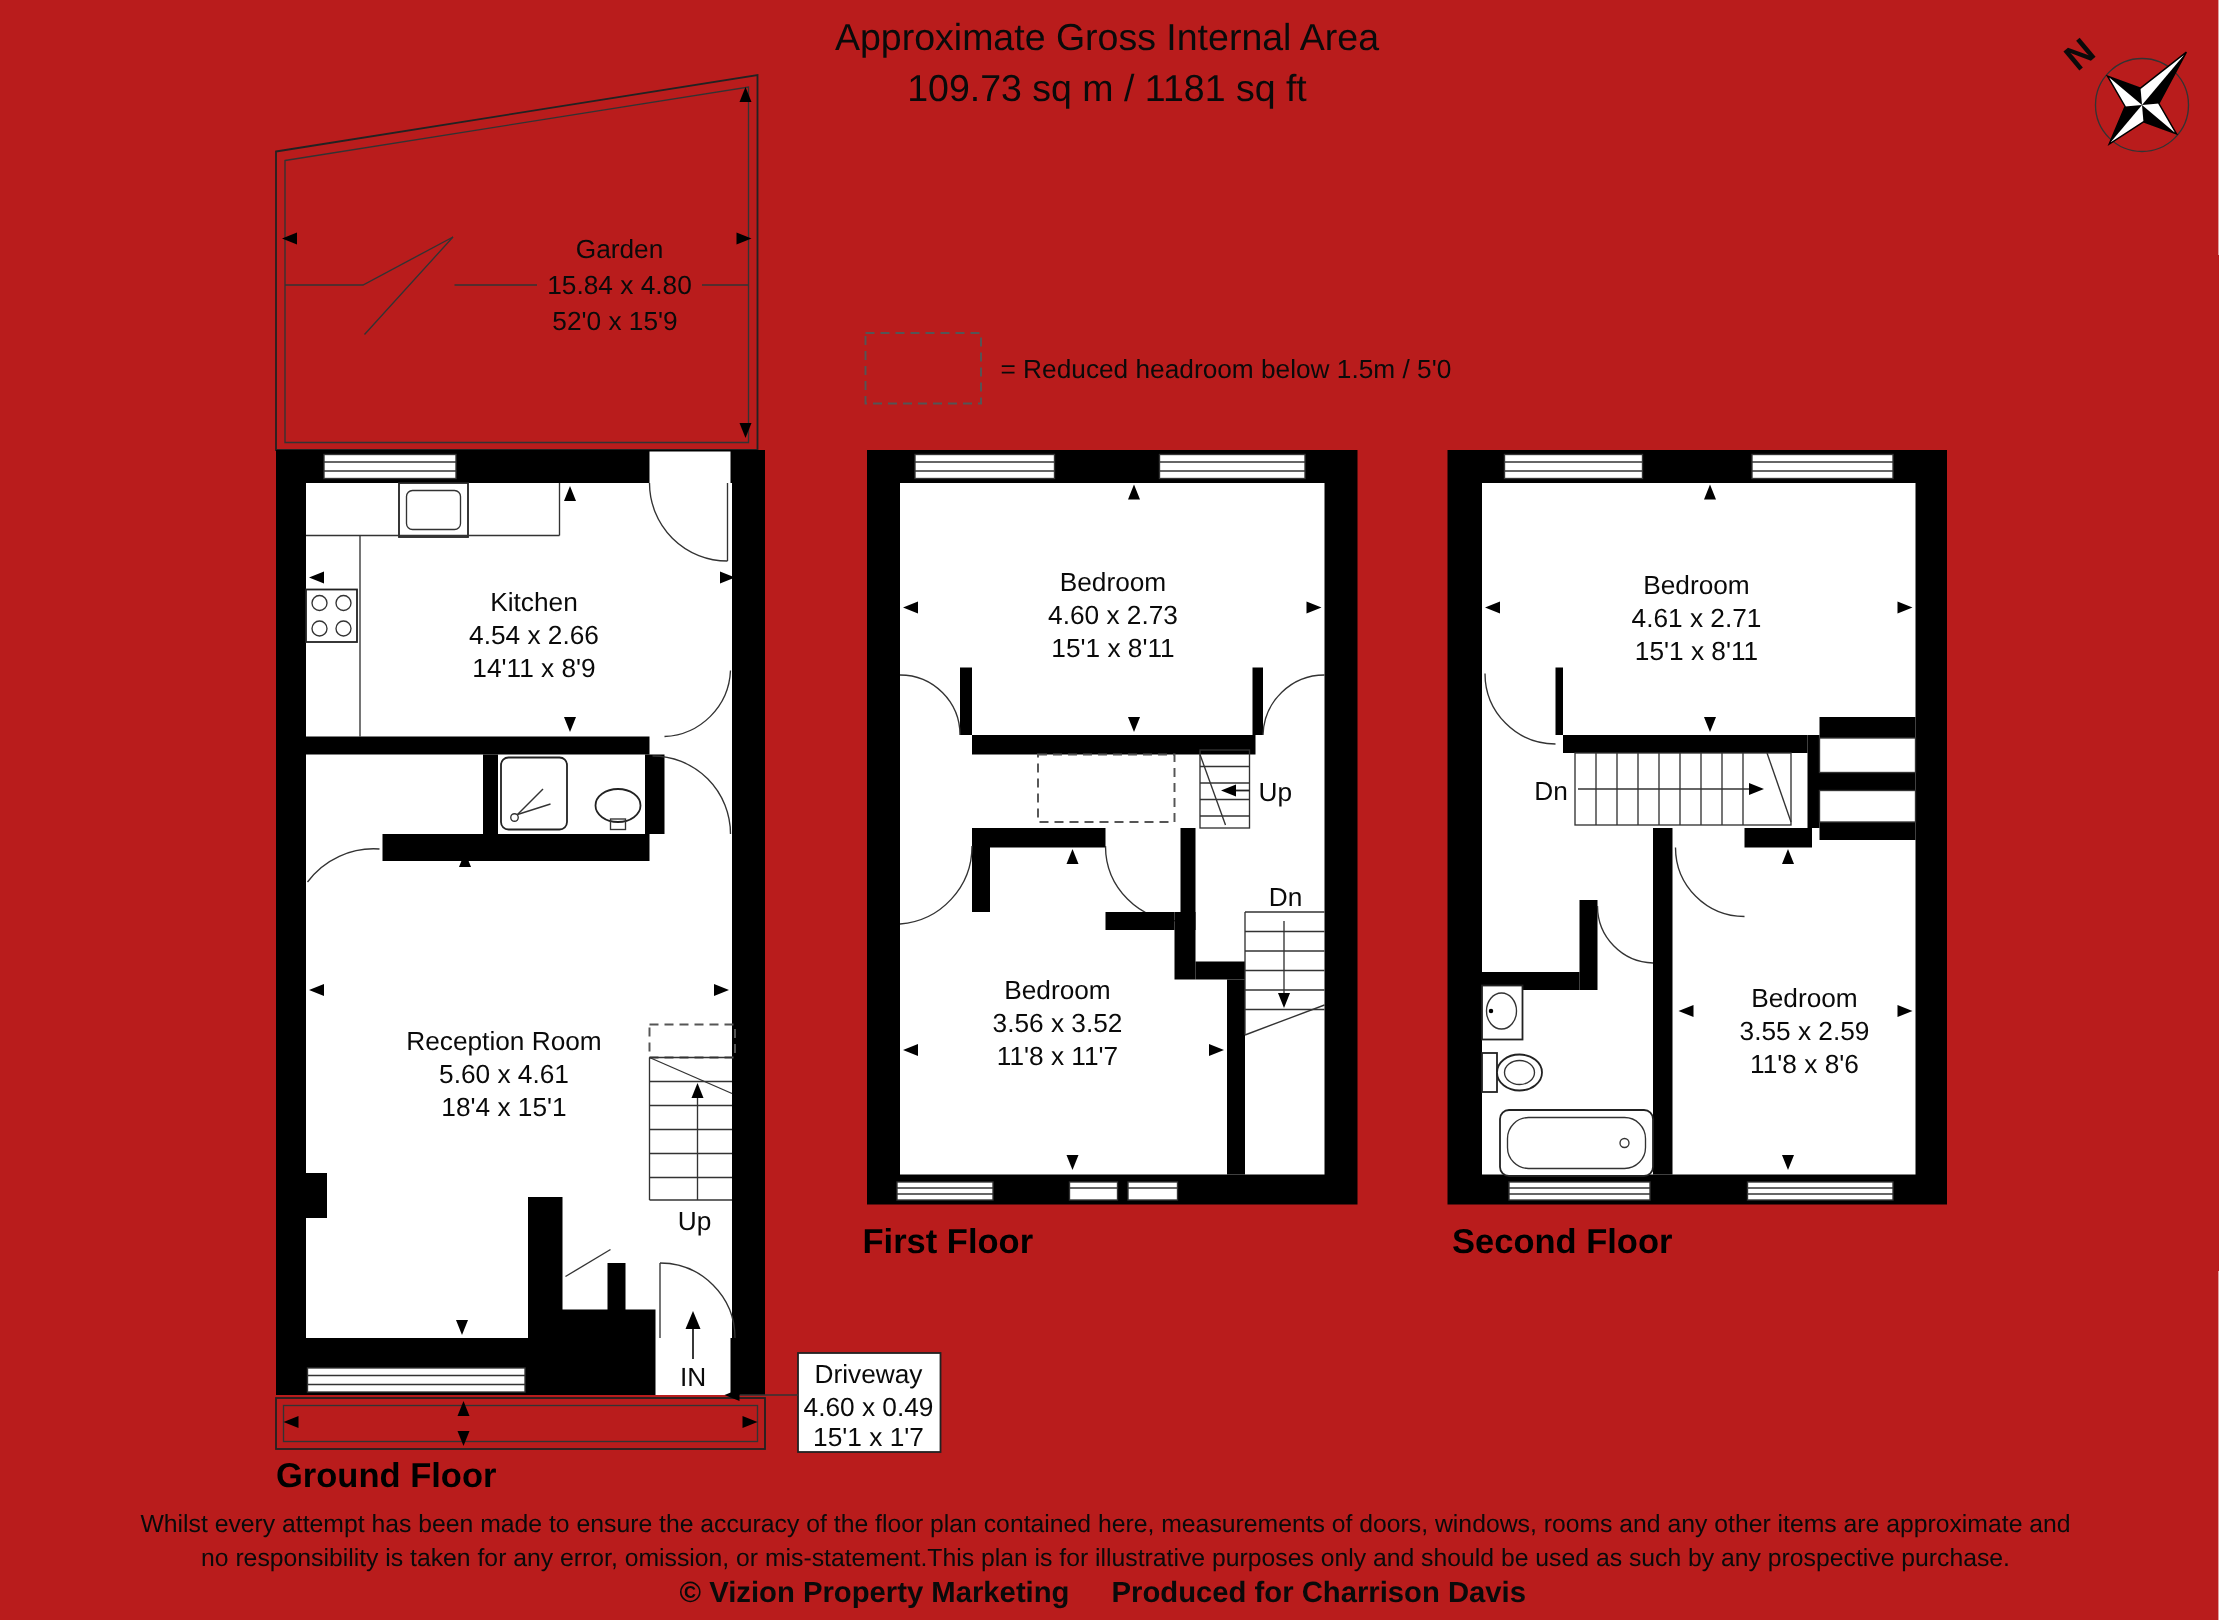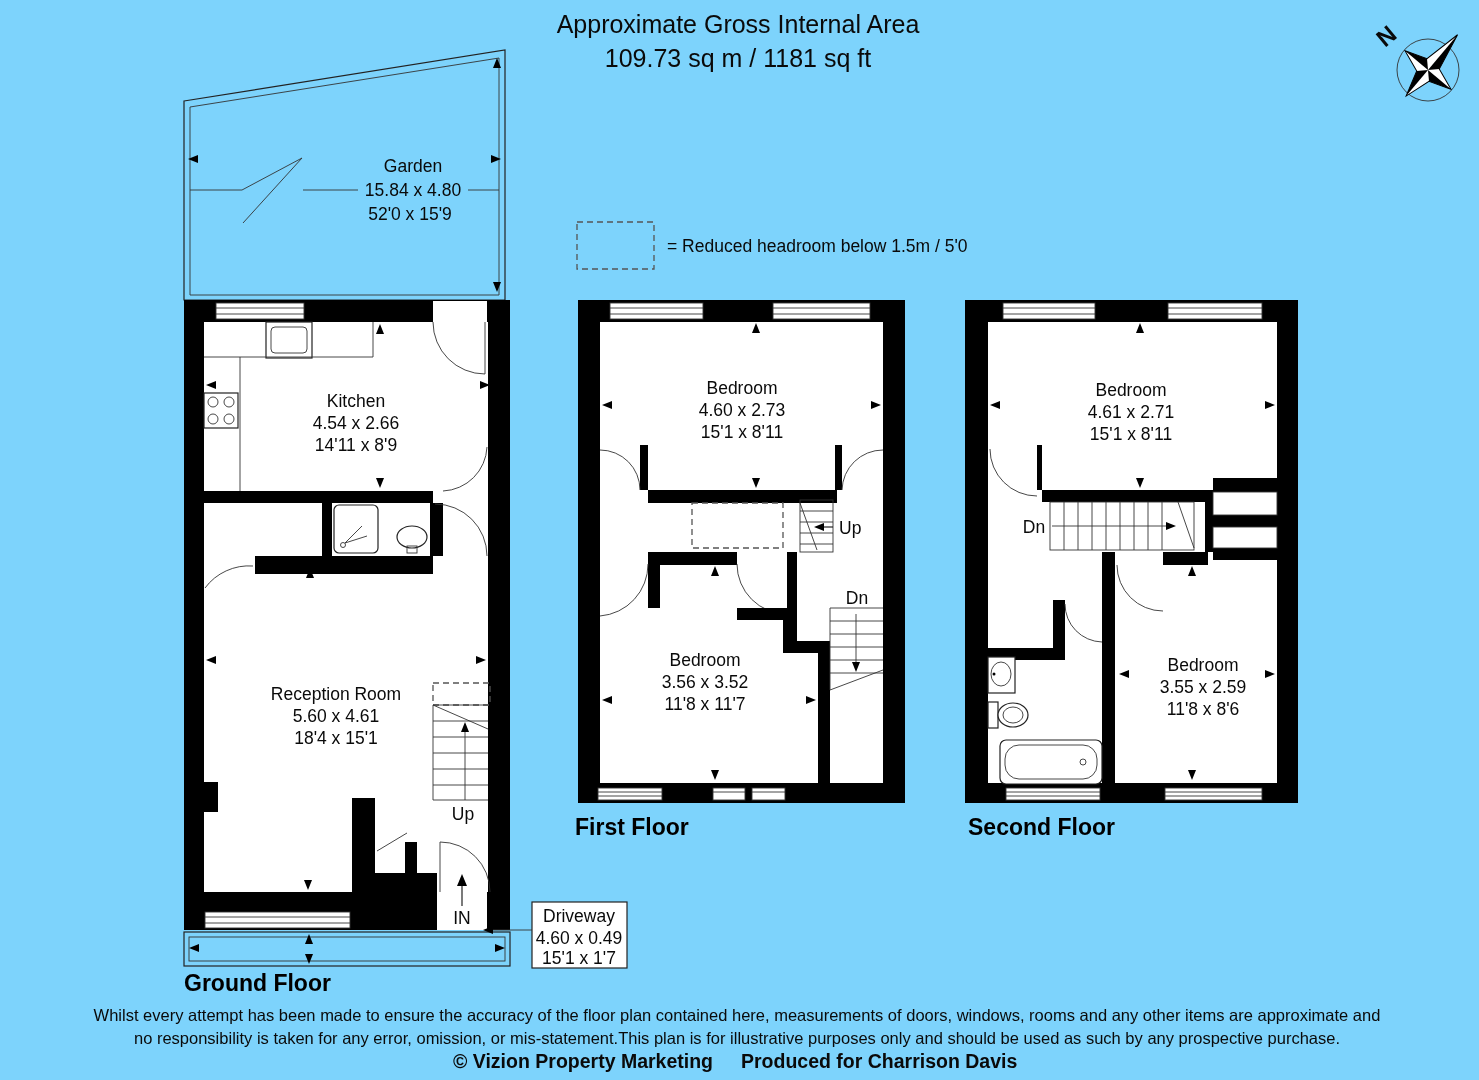--- a/index.html
+++ b/index.html
@@ -1,16 +1,16 @@
 <!DOCTYPE html>
 <html><head>
 <meta charset="utf-8">
 <style>
   html,body{margin:0;padding:0;background:#ffffff;}
-  .page{width:1479px;height:1080px;position:relative;background:#7dd3fc;}
+  .page{width:1479px;height:1080px;position:relative;background:#b91c1c;}
   svg{display:block;}
   text{font-family:"Liberation Sans",sans-serif;fill:#0a0a0a;}
   .rm{font-size:17.5px;}
   .ttl{font-size:25px;}
   .flr{font-size:23px;font-weight:bold;fill:#000;}
   .foot{font-size:16.5px;}
   .cred{font-size:19.5px;font-weight:bold;}
   .nfont{font-size:24px;font-weight:bold;}
   .wall{fill:#000;stroke:none;}
   .wh{fill:#fff;stroke:none;}

